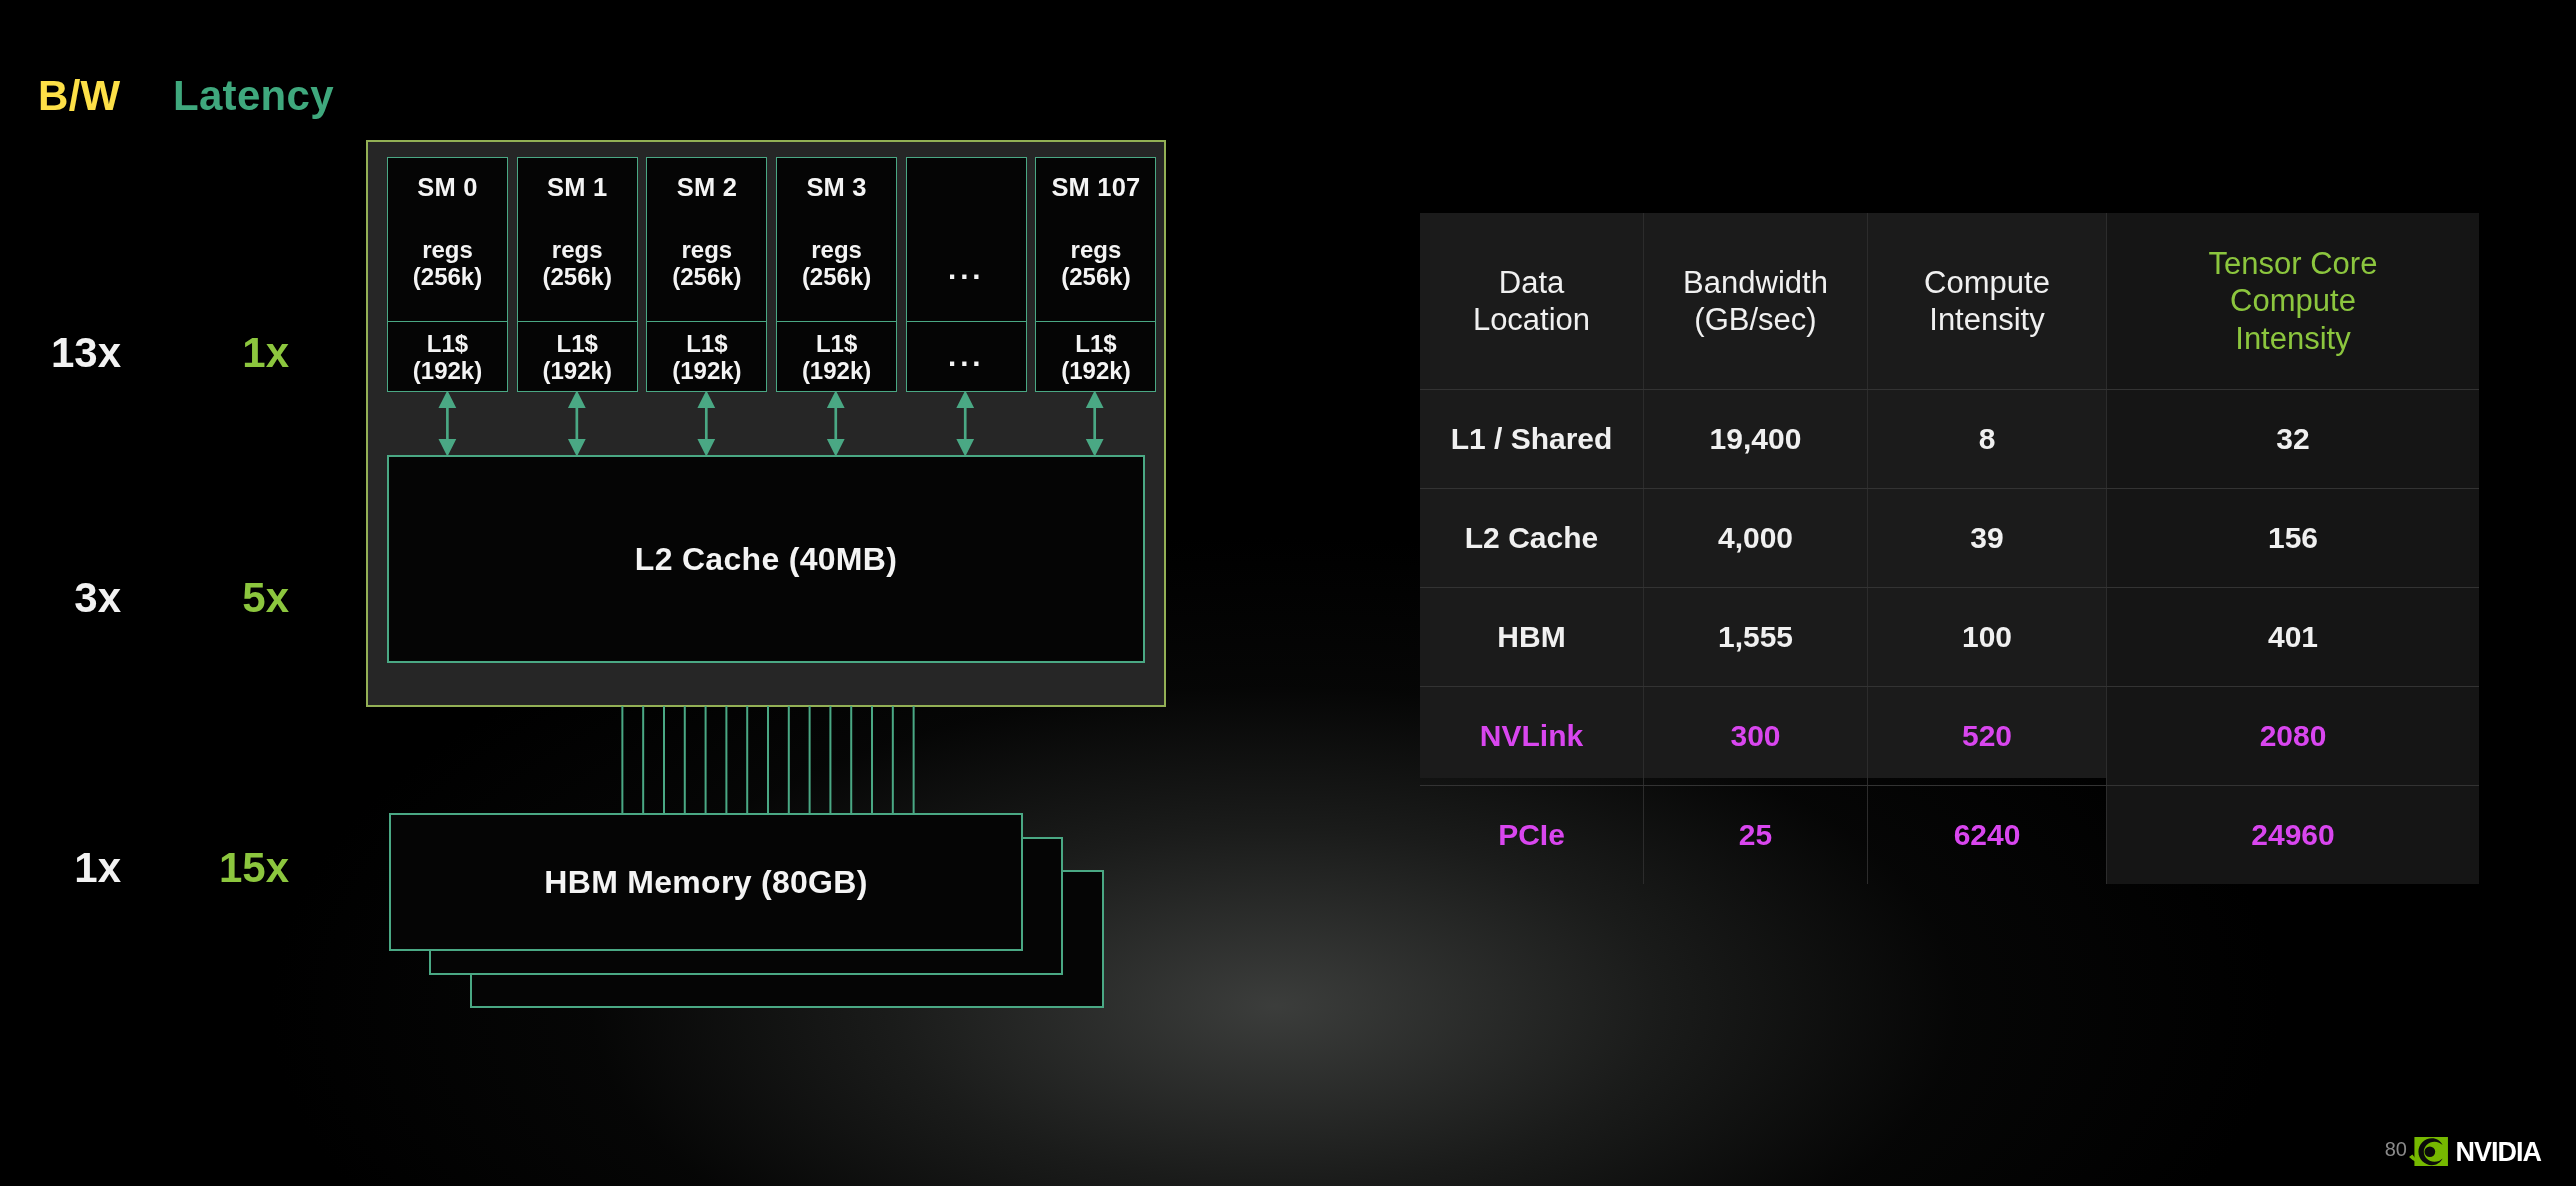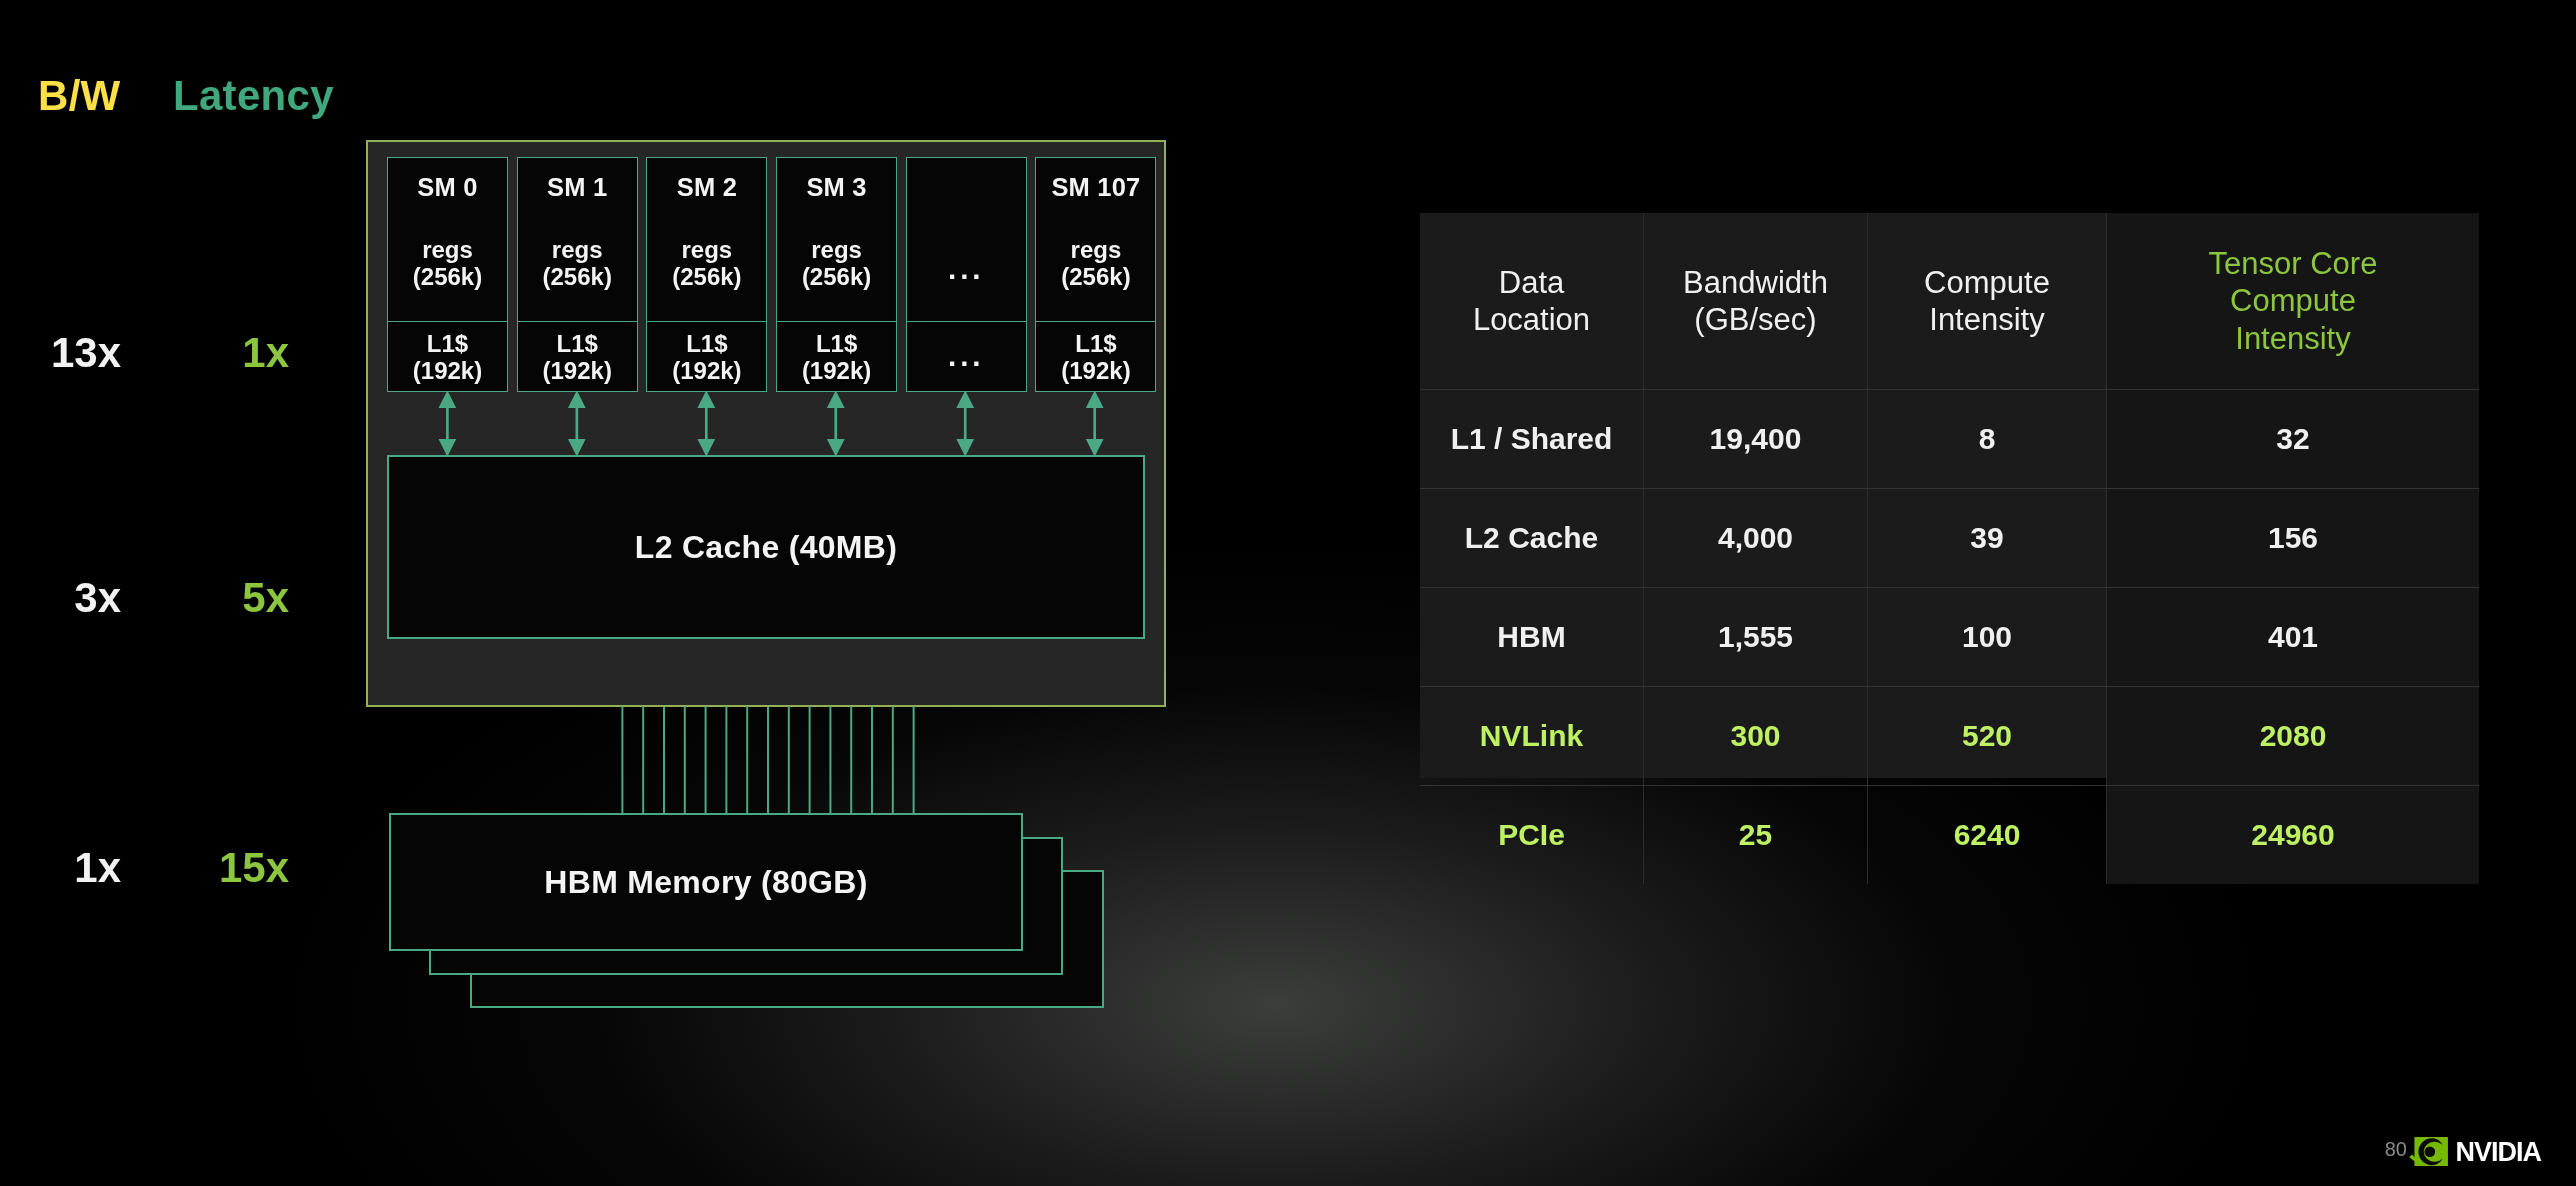--- a/index.html
+++ b/index.html
@@ -143,21 +143,21 @@
     width: 758px;
     height: 63px;
   }
 
   
   .l2 {
     position: absolute;
     left: 19px;
     top: 313px;
     width: 758px;
-    height: 184px;
+    height: 208px;
     background: #050505;
     border: 2px solid #4aa884;
     display: flex;
     align-items: center;
     justify-content: center;
   }
   .l2-label {
     color: #f4f4f4;
     font-size: 32px;
     font-weight: 600;
@@ -222,21 +222,21 @@
   }
   .c0 { flex: 0 0 223px; }
   .c1 { flex: 0 0 224px; border-left: 1.3px solid #2c2c2c; }
   .c2 { flex: 0 0 239px; border-left: 1.3px solid #2c2c2c; }
   .c3 { flex: 1 1 auto;  border-left: 1.3px solid #2c2c2c; background: #151515; }
 
   .trow.head .tcell { font-size: 31px; font-weight: 500; }
   .trow.head .c3    { color: #8cc63e; }
 
   .trow.body .tcell { font-weight: 600; }
-  .trow.body.muted .tcell { color: #bef264; }
+  .trow.body.muted .tcell { color: #d946ef; }
 
   
   .slide-no {
     position: absolute;
     right: 169px;
     bottom: 25.5px;
     color: #8a8a8a;
     font-size: 20px;
   }
   .nvlogo {

